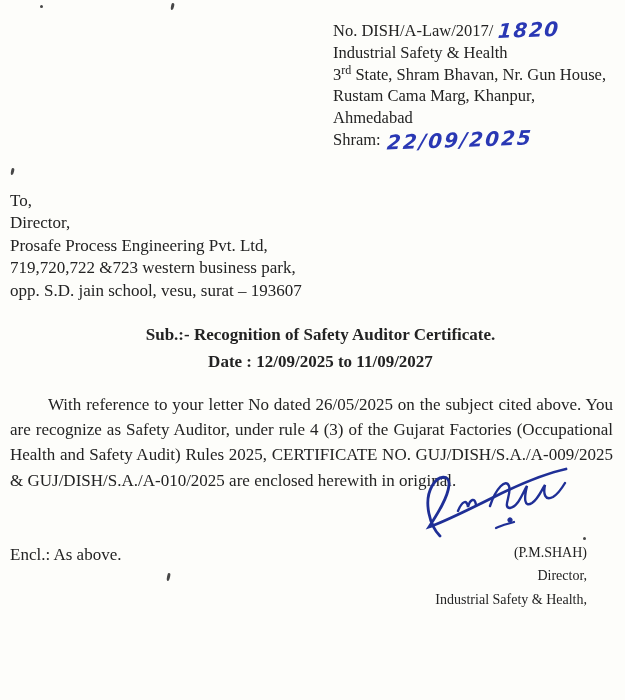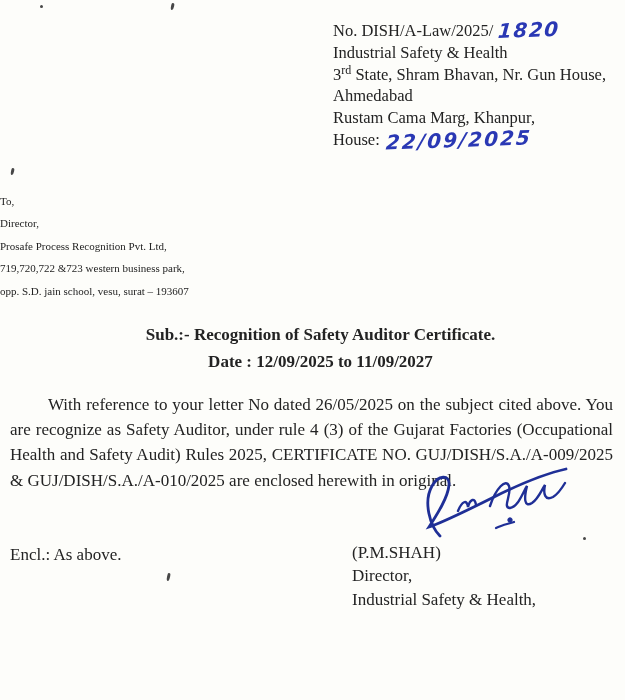--- a/index.html
+++ b/index.html
@@ -23,22 +23,22 @@
     color:#2a38b4;
     display:inline-block;
     transform:rotate(-2deg) skewX(-6deg);
     letter-spacing:1.5px;
   }
   .ref-hand{font-size:20px;margin-left:5px;vertical-align:-1px;}
   .date-hand{font-size:20px;margin-left:6px;letter-spacing:2px;vertical-align:-2px;}
   sup{font-size:12px;line-height:0;}
   
   .addressee{
-    position:absolute;left:0;top:190px;
-    font-size:11px;line-height:22.4px;
+    position:absolute;left:10px;top:190px;
+    font-size:17px;line-height:22.4px;
   }
   
   .subject{
     position:absolute;left:8px;top:321px;width:625px;
     text-align:center;font-weight:bold;
     font-size:17px;line-height:27px;
   }
   
   .body-para{
     position:absolute;left:10px;top:392px;width:603px;
@@ -50,54 +50,54 @@
     position:absolute;left:10px;top:545px;
     font-size:17px;
   }
   
   .sig-svg{
     position:absolute;left:410px;top:466px;width:160px;height:78px;
   }
   .sig-svg path, .sig-svg circle{stroke:#1f2f96;}
   .signatory{
     position:absolute;left:352px;top:541px;width:235px;
-    text-align:left;font-size:17px;line-height:23.4px;
+    text-align:right;font-size:14px;line-height:23.4px;
   }
   
   .speck{position:absolute;background:#474747;border-radius:50%;}
   .speck.comma{border-radius:40% 40% 60% 60%;transform:rotate(12deg);}
 </style>
 </head>
 <body>
 
 <div class="paper">
 
   <div class="speck" style="left:40px;top:5px;width:3px;height:3px;"></div>
   <div class="speck comma" style="left:171px;top:3px;width:3px;height:7px;"></div>
   <div class="speck comma" style="left:11px;top:168px;width:3px;height:7px;"></div>
   <div class="speck comma" style="left:167px;top:573px;width:3px;height:8px;"></div>
   <div class="speck" style="left:583px;top:537px;width:3px;height:3px;"></div>
 
   <div class="header-block">
     <div>
-      <span>No. DISH/A-Law/2025/</span><span class="hand ref-hand">1820</span>
+      <span>No. DISH/A-Law/2017/</span><span class="hand ref-hand">1820</span>
     </div>
     <div>Industrial Safety &amp; Health</div>
     <div><span>3</span><sup>rd</sup><span> State, Shram Bhavan, Nr. Gun House,</span></div>
+    <div>Rustam Cama Marg, Khanpur,</div>
     <div>Ahmedabad</div>
-    <div>Rustam Cama Marg, Khanpur,</div>
     <div>
-      <span>House:</span><span class="hand date-hand">22/09/2025</span>
+      <span>Shram:</span><span class="hand date-hand">22/09/2025</span>
     </div>
   </div>
 
   <div class="addressee">
     <div>To,</div>
     <div>Director,</div>
-    <div>Prosafe Process Recognition Pvt. Ltd,</div>
+    <div>Prosafe Process Engineering Pvt. Ltd,</div>
     <div>719,720,722 &amp;723 western business park,</div>
     <div>opp. S.D. jain school, vesu, surat – 193607</div>
   </div>
 
   <div class="subject">
     <div>Sub.:- Recognition of Safety Auditor Certificate.</div>
     <div>Date : 12/09/2025 to 11/09/2027</div>
   </div>
 
   <div class="body-para">With reference to your letter No dated 26/05/2025 on the subject cited above. You are recognize as Safety Auditor, under rule 4 (3) of the Gujarat Factories (Occupational Health and Safety Audit) Rules 2025, CERTIFICATE NO. GUJ/DISH/S.A./A-009/2025 &amp; GUJ/DISH/S.A./A-010/2025 are enclosed herewith in original.</div>

